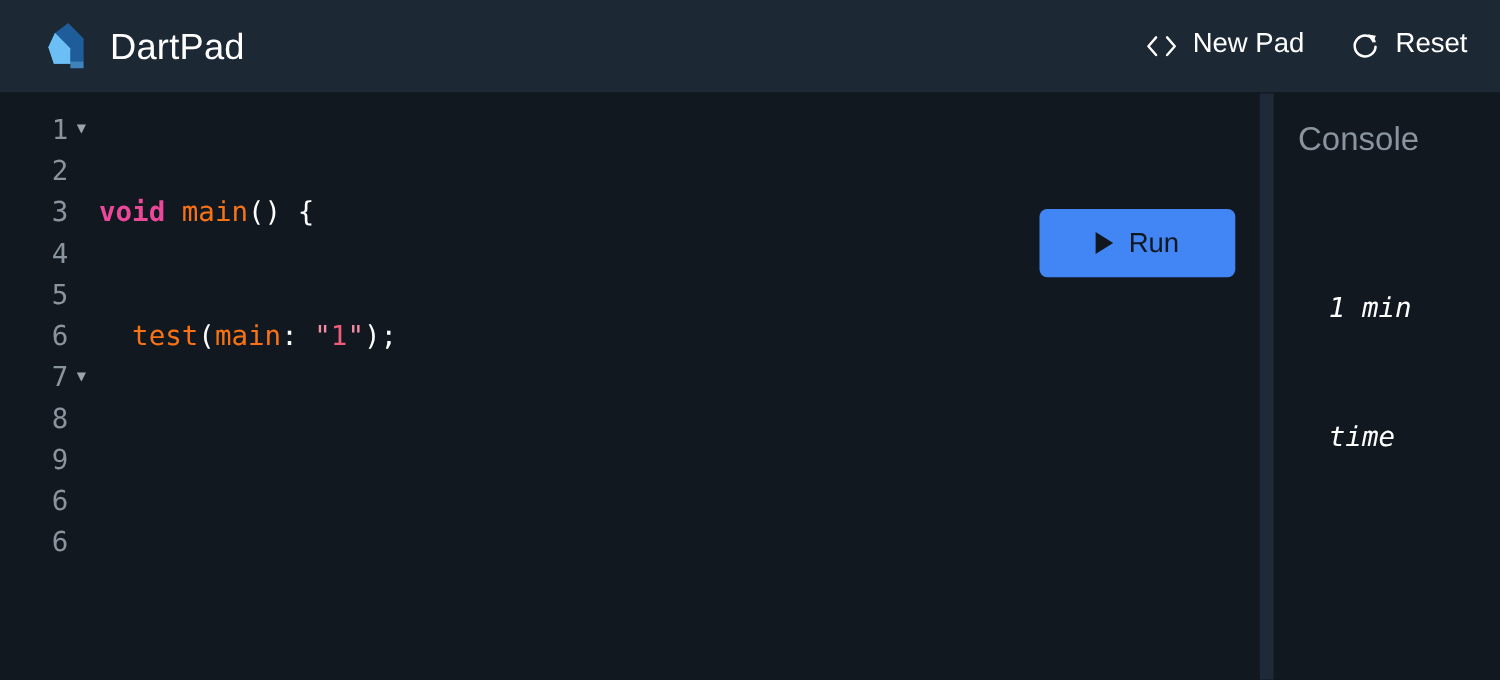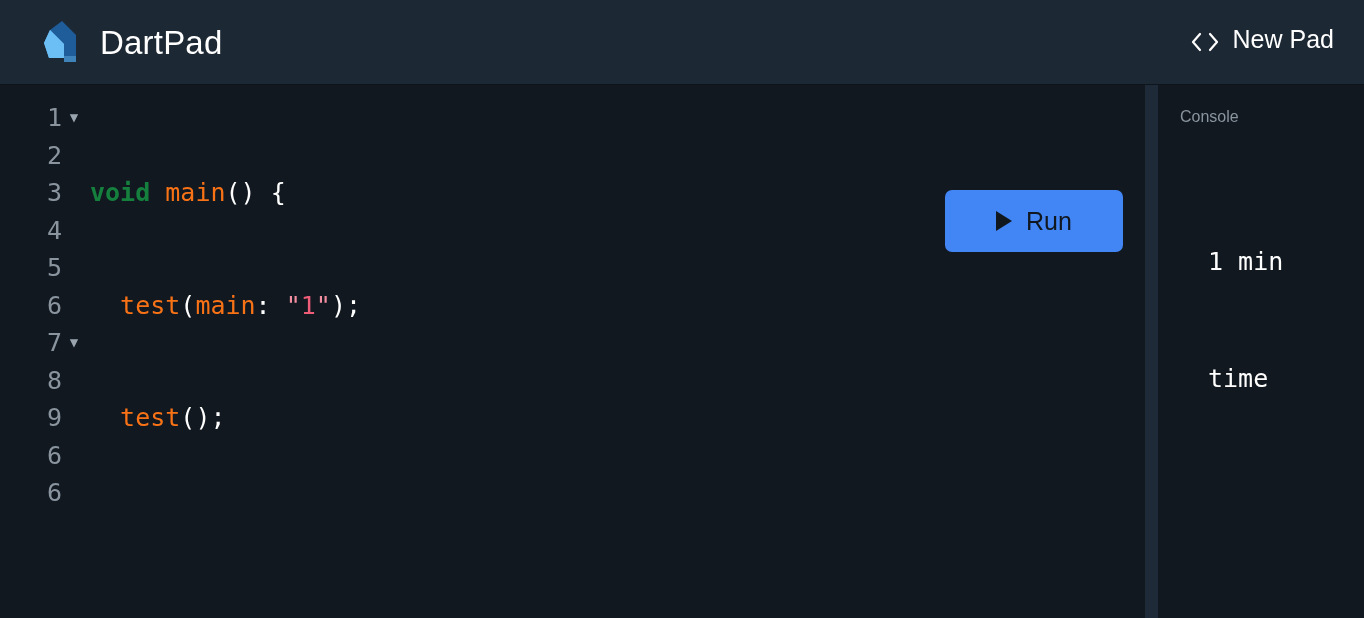--- a/index.html
+++ b/index.html
@@ -145,21 +145,21 @@
   }
 
   .code-row {
     height: 37.5px;
     line-height: 37.5px;
     white-space: pre;
   }
 
   
   .t-plain   { color: #ffffff; }
-  .t-kw      { color: #15803d; font-weight: 700; }
+  .t-kw      { color: #ec4899; font-weight: 700; }
   .t-ident   { color: #f97316; }
   .t-str     { color: #EF5D78; }
   .t-strq    { color: #F48FA2; }
 
   
   #run-button {
     position: absolute;
     left: 945px;
     top: 105px;
     width: 178px;
@@ -201,38 +201,38 @@
     flex: 1 1 auto;
     background: #111820;
     display: flex;
     flex-direction: column;
     padding: 22px 0 0 0;
     min-width: 0;
   }
 
   #console-title {
     color: #8a949e;
-    font-size: 16px;
+    font-size: 30px;
     font-family: "Liberation Sans", sans-serif;
     padding: 0 0 0 22px;
     line-height: 1.3;
   }
 
   #console-output {
     margin-top: 36px;
     padding-left: 50px;
     font-family: "DejaVu Sans Mono", monospace;
     font-size: 25px;
     line-height: 39px;
     color: #ffffff;
     white-space: pre;
     overflow: hidden;
   }
 
-  .console-line { white-space: pre; }
+  .console-line { white-space: pre; font-style: italic; }
 </style>
 </head>
 <body>
 
 <div id="app">
 
   <div id="header">
 
     <div id="brand">
       <svg id="logo-icon" viewBox="0 0 48 48">
@@ -252,20 +252,29 @@
       <button class="hdr-btn">
         <span class="hdr-icon">
           <svg width="30" height="22" viewBox="0 0 30 22">
             <path d="M10 3 L3 11 L10 19" fill="none" stroke="#ffffff" stroke-width="2.2" stroke-linecap="round" stroke-linejoin="round"></path>
             <path d="M20 3 L27 11 L20 19" fill="none" stroke="#ffffff" stroke-width="2.2" stroke-linecap="round" stroke-linejoin="round"></path>
           </svg>
         </span>
         <span>New Pad</span>
       </button>
 
+      <button class="hdr-btn">
+        <span class="hdr-icon">
+          <svg width="28" height="28" viewBox="0 0 28 28">
+            <path d="M22.5 9.5 A9.5 9.5 0 1 0 23.5 14.6" fill="none" stroke="#ffffff" stroke-width="2.3" stroke-linecap="round"></path>
+            <polygon points="16.2,3.2 23.8,4.6 21.2,11.2" fill="#ffffff"></polygon>
+          </svg>
+        </span>
+        <span>Reset</span>
+      </button>
 
     </div>
   </div>
 
   <div id="body">
 
     <div id="editor-pane">
 
       <div id="code-area">
 
@@ -285,21 +294,20 @@
           </div>
           <div class="gutter-row">8</div>
           <div class="gutter-row">9</div>
           <div class="gutter-row">6</div>
           <div class="gutter-row">6</div>
         </div>
 
         <div id="code-lines">
           <div class="code-row"><span class="t-kw">void</span><span class="t-plain"> </span><span class="t-ident">main</span><span class="t-plain">() {</span></div>
           <div class="code-row"><span class="t-plain">  </span><span class="t-ident">test</span><span class="t-plain">(</span><span class="t-ident">main</span><span class="t-plain">: </span><span class="t-strq">"</span><span class="t-str">1</span><span class="t-strq">"</span><span class="t-plain">);</span></div>
-          <div class="code-row"><span class="t-plain">  </span><span class="t-ident">test</span><span class="t-plain">();</span></div>
           <div class="code-row">&nbsp;</div>
           
           
           
           
           
           
           
         </div>
 

